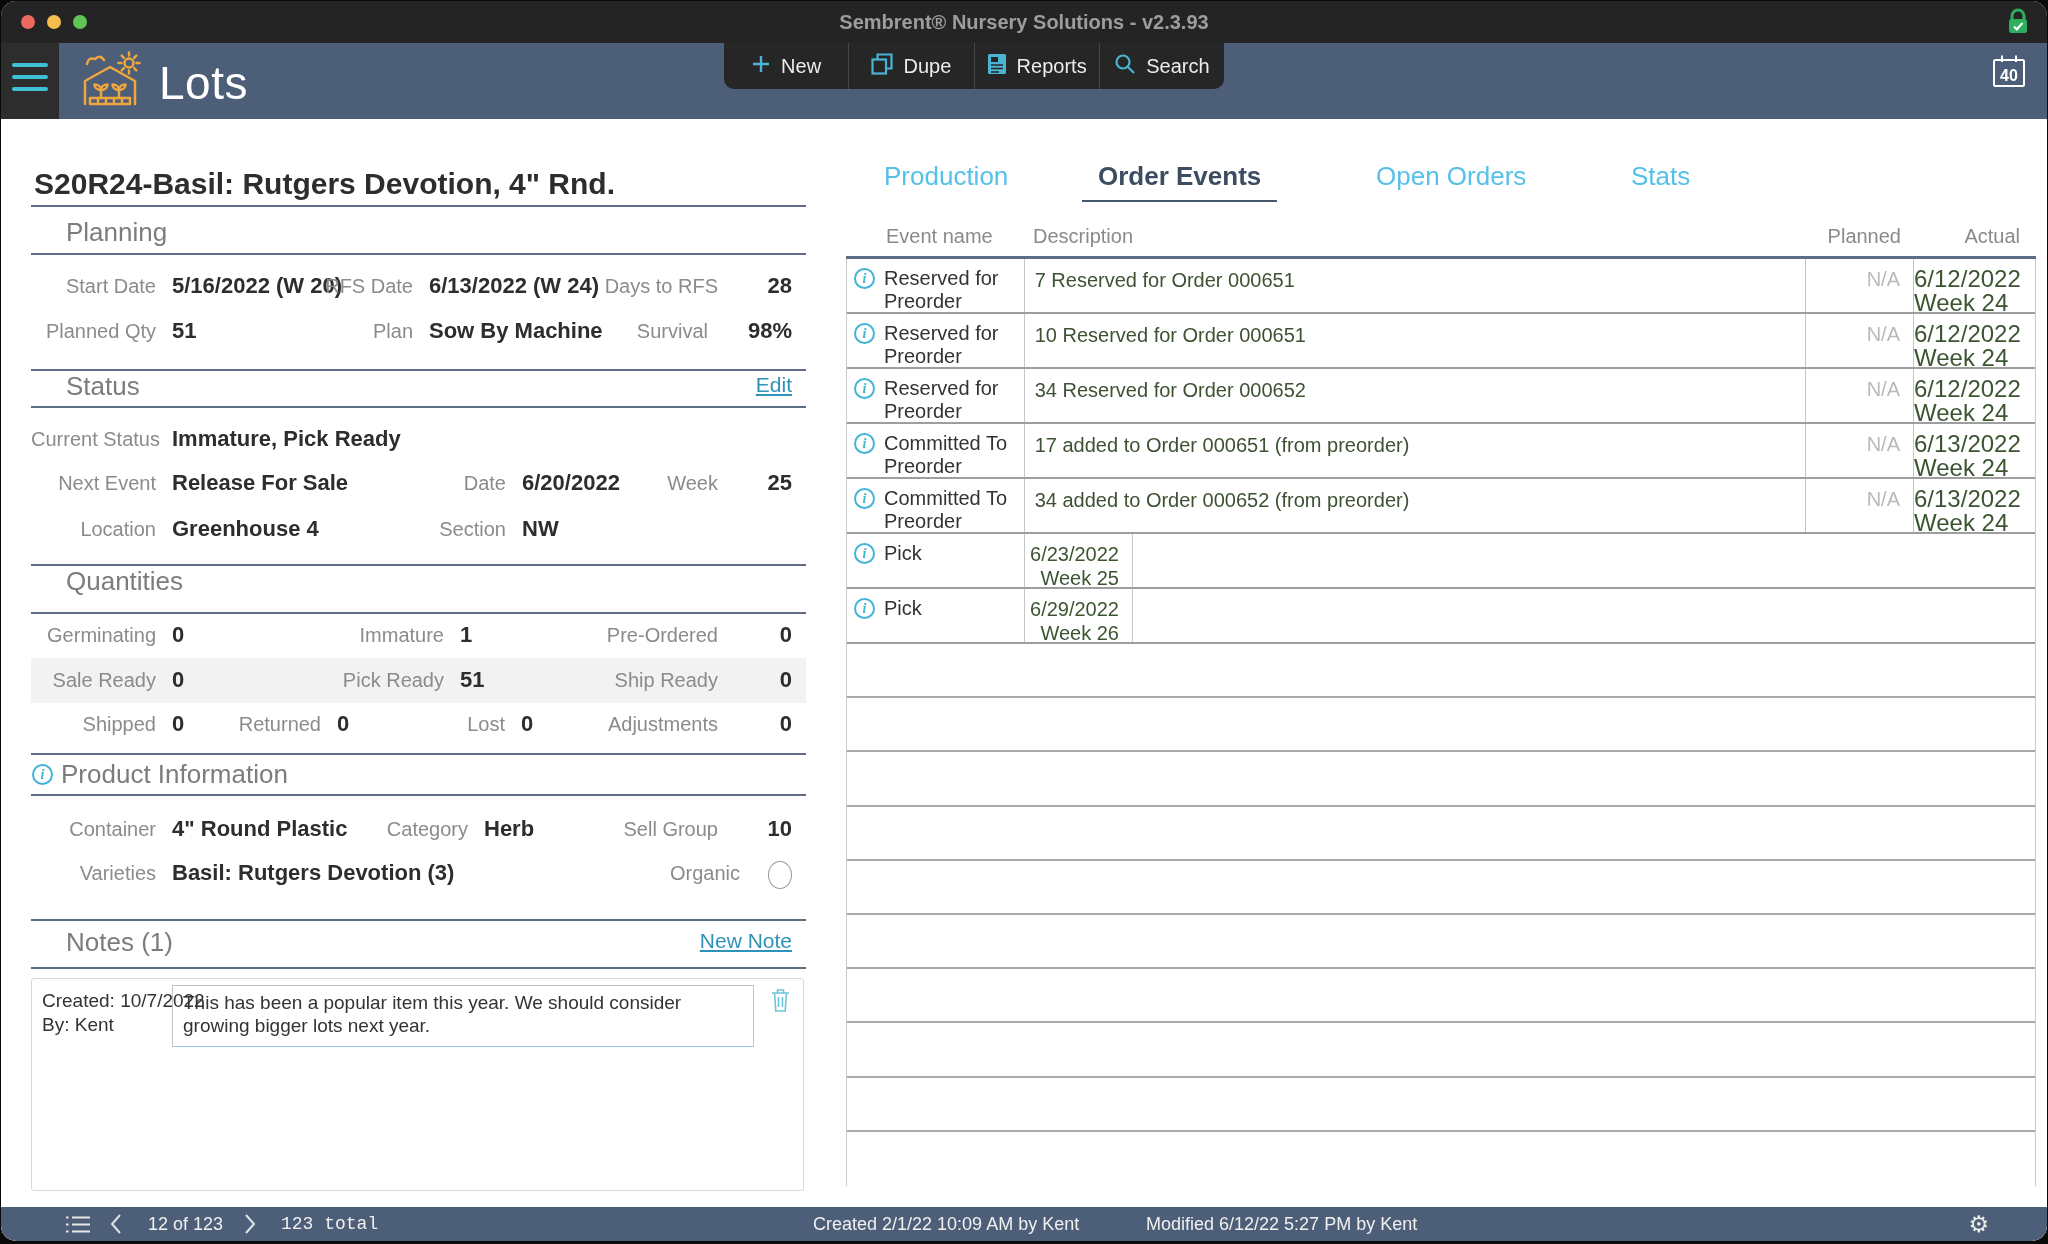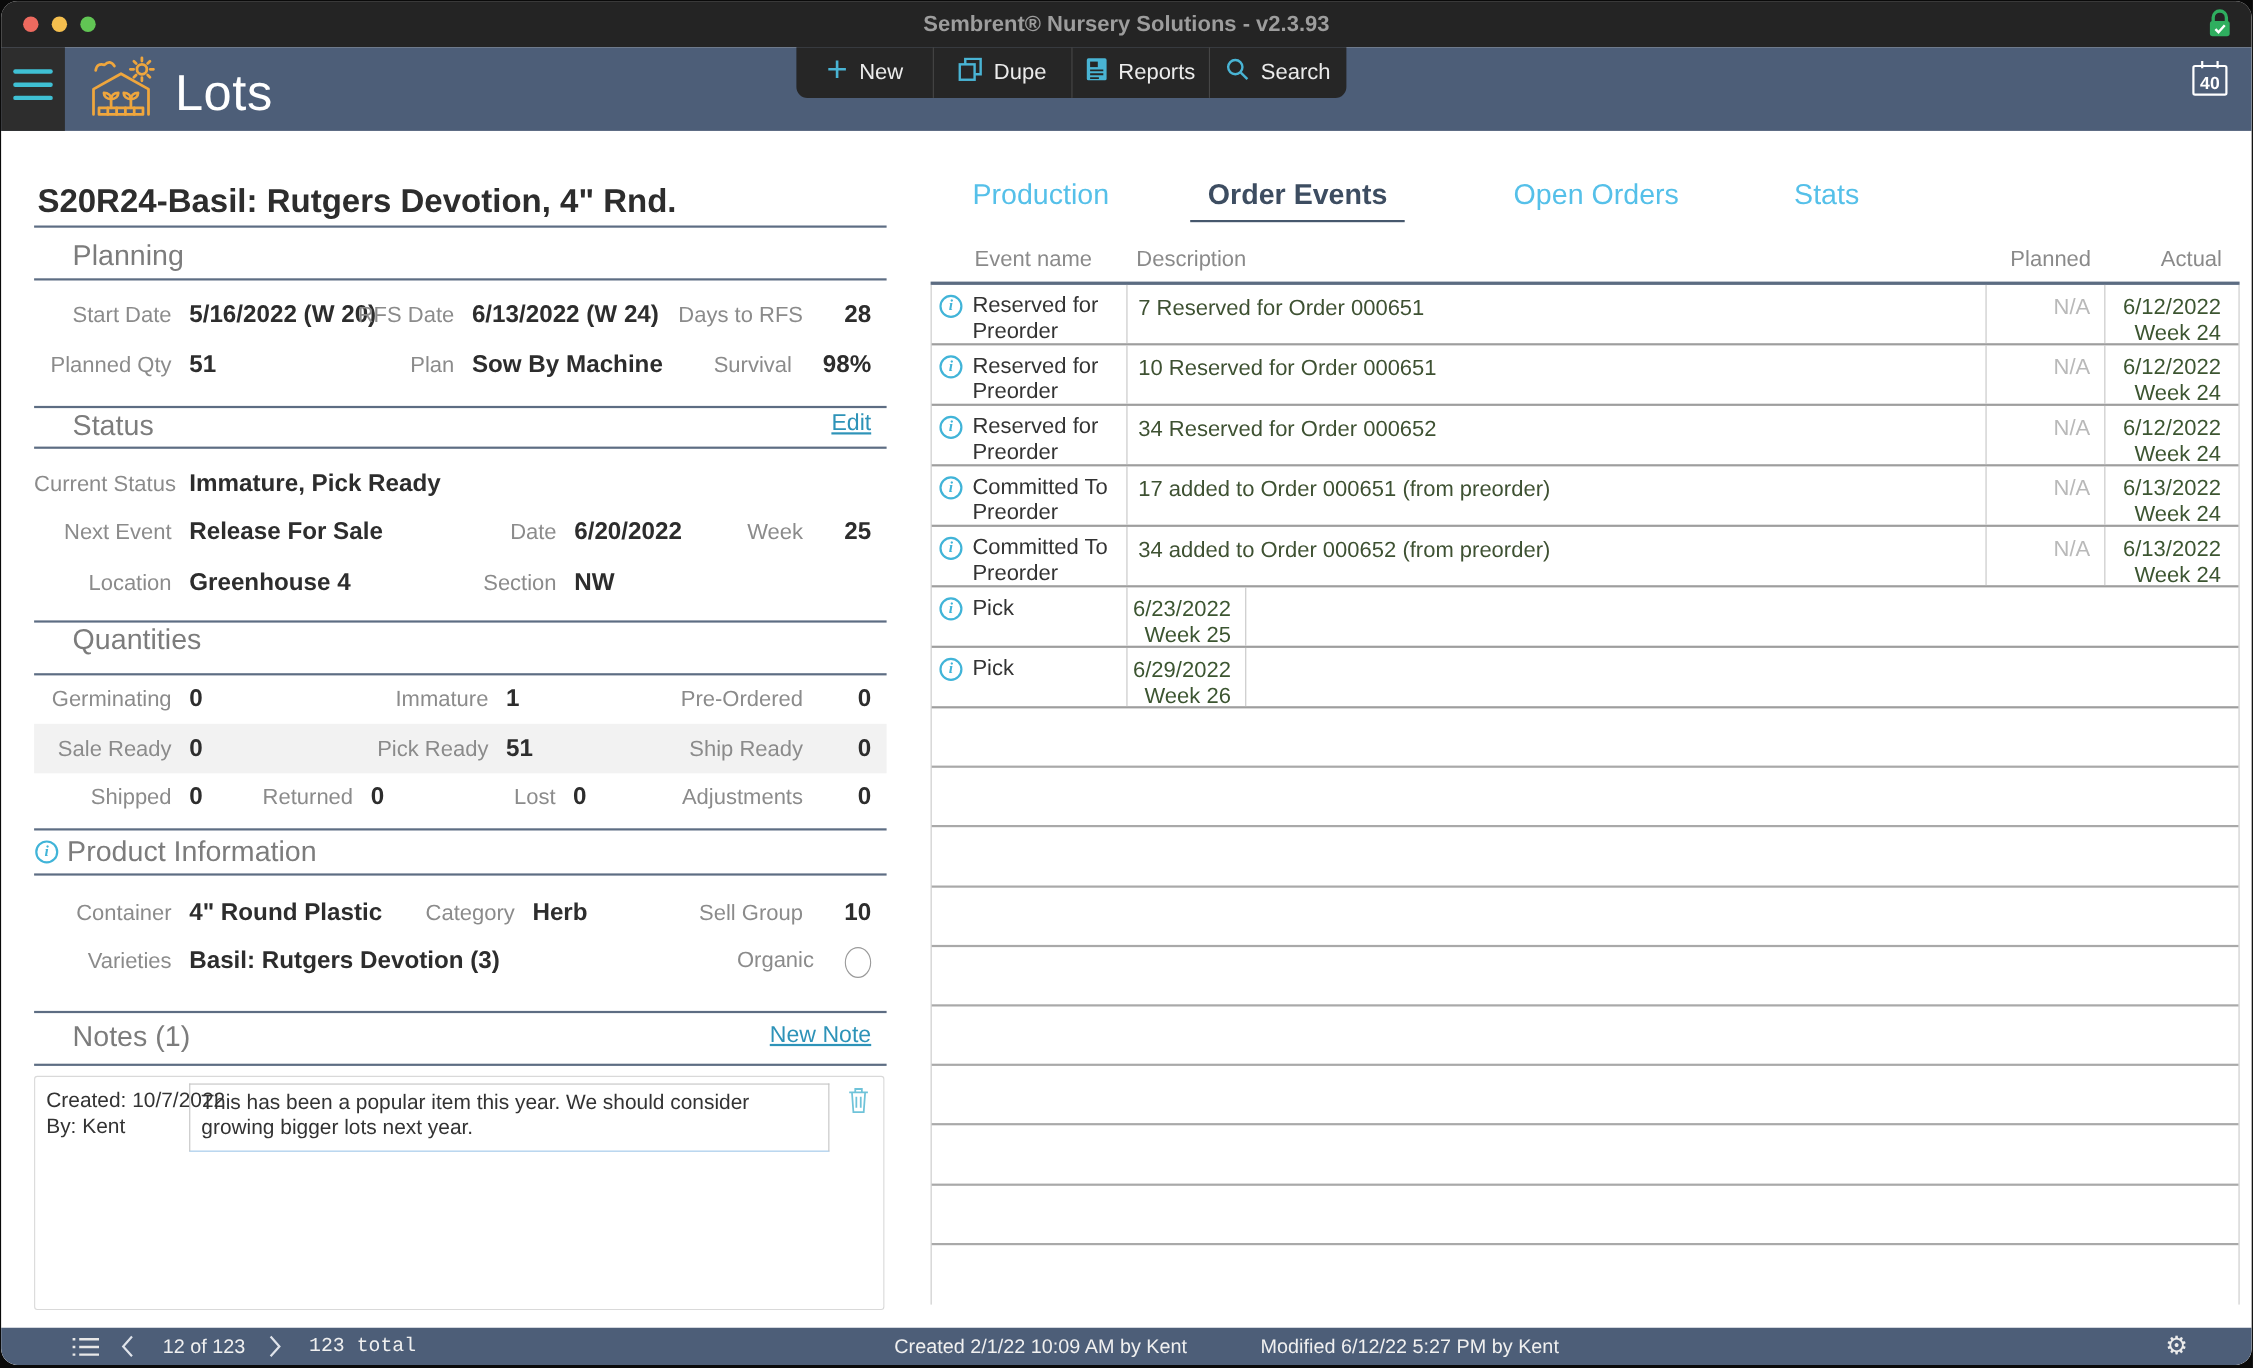--- a/index.html
+++ b/index.html
@@ -30,21 +30,21 @@
   #leftpanel{position:absolute;left:30px;top:118px;width:775px;}
   .lp-block{position:absolute;left:0;width:775px;box-sizing:border-box;}
   .rule{border-bottom:2px solid #5d6d83;}
   .lot-title{font-size:30px;font-weight:bold;color:#2d2d2d;padding:16px 0 0 3px;}
   .sec-h{font-size:26px;color:#7c7c7c;}
   .sec-c{position:absolute;left:0;width:775px;}
   .pair{position:absolute;display:flex;align-items:baseline;gap:16px;height:30px;line-height:30px;white-space:nowrap;}
   .lbl{color:#8b8b8b;font-size:20px;text-align:right;flex:none;}
   .val{color:#2d2d2d;font-size:22px;font-weight:bold;}
   .pair.pr{right:14px;gap:28px;}
-  .pair.pr .val{min-width:34px;text-align:right;}
+  .pair.pr .val{min-width:34px;text-align:right;margin-left:12px;}
   .pair.c1{left:0}.pair.c1 .lbl{width:125px;}
   .stripe{position:absolute;left:0;right:0;background:#f2f2f2;}
   .link{color:#2e93b8;font-size:21px;text-decoration:underline;cursor:pointer;position:absolute;}
   .info-i{width:21px;height:21px;border:2px solid #41b4d8;border-radius:50%;color:#41b4d8;
     font-family:"Liberation Serif",serif;font-style:italic;font-weight:bold;font-size:14px;
     display:inline-flex;align-items:center;justify-content:center;flex:none;box-sizing:border-box;}
   .organic-circle{display:inline-block;width:22px;height:26px;border:1.5px solid #9a9a9a;border-radius:50%;
     background:#fff;cursor:pointer;align-self:center;}
   
   .notecard{position:absolute;left:0;top:859px;width:773px;height:213px;border:1.5px solid #d9d9d9;
@@ -68,22 +68,22 @@
     border-right:1px solid #c9c9c9;box-sizing:border-box;}
   .trow{display:flex;height:55px;border-bottom:2px solid #9e9e9e;box-sizing:border-box;cursor:pointer;}
   .c-ev{width:177px;padding:8px 0 0 7px;display:flex;gap:9px;align-items:flex-start;box-sizing:border-box;
     color:#333;font-size:20px;}
   .c-ev .info-i{margin-top:1px;cursor:pointer;}
   .c-desc{width:783px;border-left:1px solid #c5c5c5;padding:10px 10px 0;color:#3e5132;font-size:20px;
     box-sizing:border-box;}
   .c-plan{width:108px;border-left:1px solid #c5c5c5;box-sizing:border-box;text-align:right;
     padding:8px 13px 0 0;color:#3c5531;font-size:20px;line-height:24px;display:flex;flex-direction:column;}
   .c-plan.na{color:#b9b9b9;}
-  .c-act{width:122px;border-left:1px solid #c5c5c5;box-sizing:border-box;text-align:right;
-    padding:8px 16px 0 0;color:#3c5531;font-size:20px;line-height:24px;display:flex;flex-direction:column;}
+  .c-act{width:122px;border-left:1px solid #c5c5c5;box-sizing:border-box;
+    padding:8px 16px 0 0;color:#3c5531;font-size:24px;line-height:24px;display:flex;flex-direction:column;}
   .erow{height:54.2px;border-bottom:2px solid #a9a9a9;box-sizing:border-box;}
   
   .statusbar{position:absolute;left:0;right:0;top:1206px;height:34px;background:#4d5e78;
     border-radius:0 0 15px 15px;color:#f0f0f0;font-size:18px;}
   .sb{position:absolute;top:0;height:34px;line-height:34px;}
   .sb-icon{display:flex;align-items:center;height:34px;cursor:pointer;}
   .gear{font-family:"DejaVu Sans",sans-serif;font-size:23px;color:#ececec;cursor:pointer;}
 </style>
 </head>
 <body>

